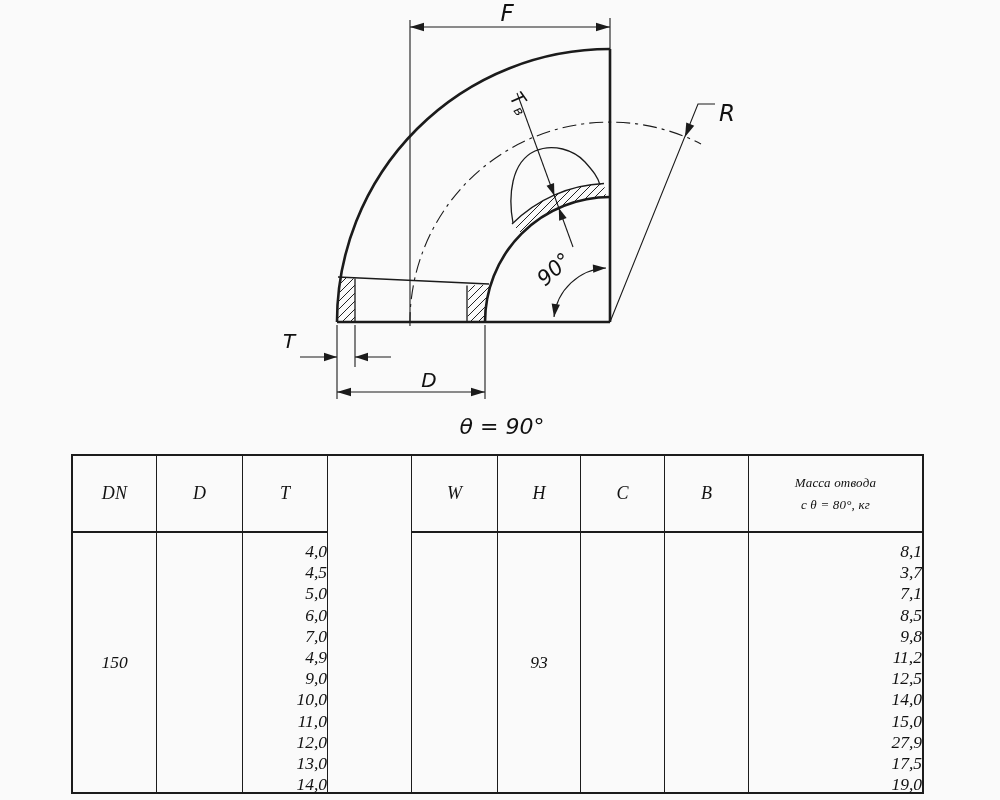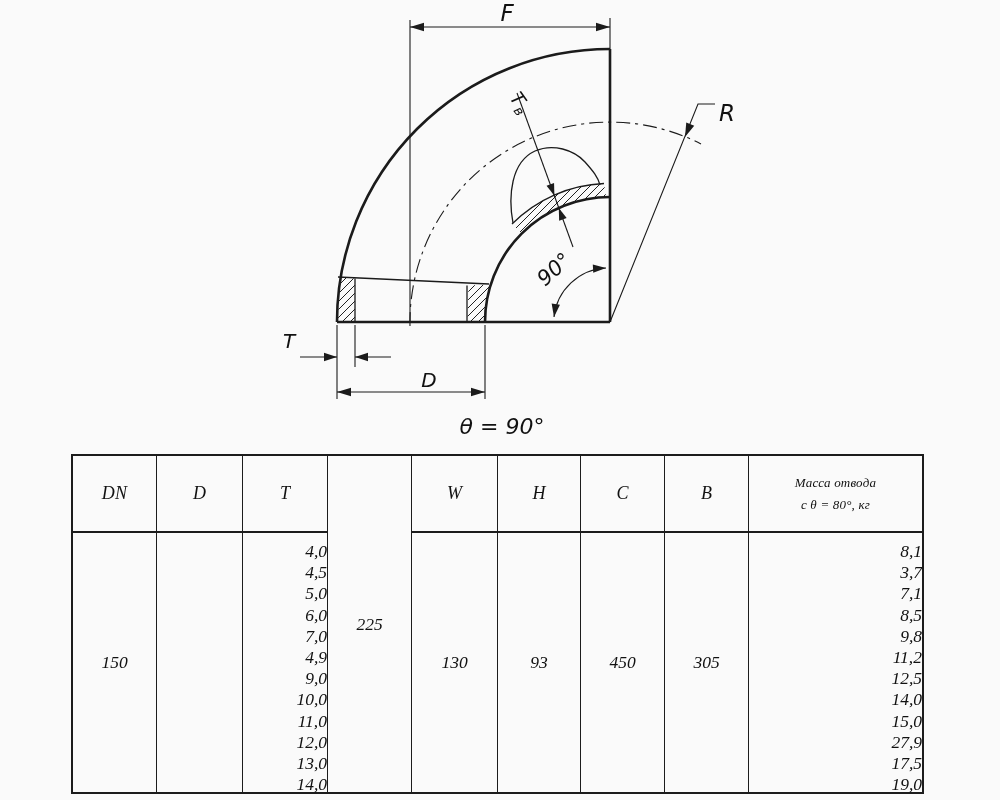--- a/index.html
+++ b/index.html
@@ -143,37 +143,33 @@
         <div>4,9</div>
         <div>9,0</div>
         <div>10,0</div>
         <div>11,0</div>
         <div>12,0</div>
         <div>13,0</div>
         <div>14,0</div>
       </div>
   </div>
   <div class="col w3">
-    <div class="bcell">225</div>
   </div>
   <div class="col w4">
     <div class="hcell">W</div>
-    <div class="bcell">130</div>
   </div>
   <div class="col w5">
     <div class="hcell">H</div>
     <div class="bcell">93</div>
   </div>
   <div class="col w6">
     <div class="hcell">C</div>
-    <div class="bcell">450</div>
   </div>
   <div class="col w7">
     <div class="hcell">B</div>
-    <div class="bcell">305</div>
   </div>
   <div class="col w8">
     <div class="hcell multi">
         <div>Масса отвода</div>
         <div>с θ =  80°, кг</div>
       </div>
     <div class="bcell list">
         <div>8,1</div>
         <div>3,7</div>
         <div>7,1</div>

